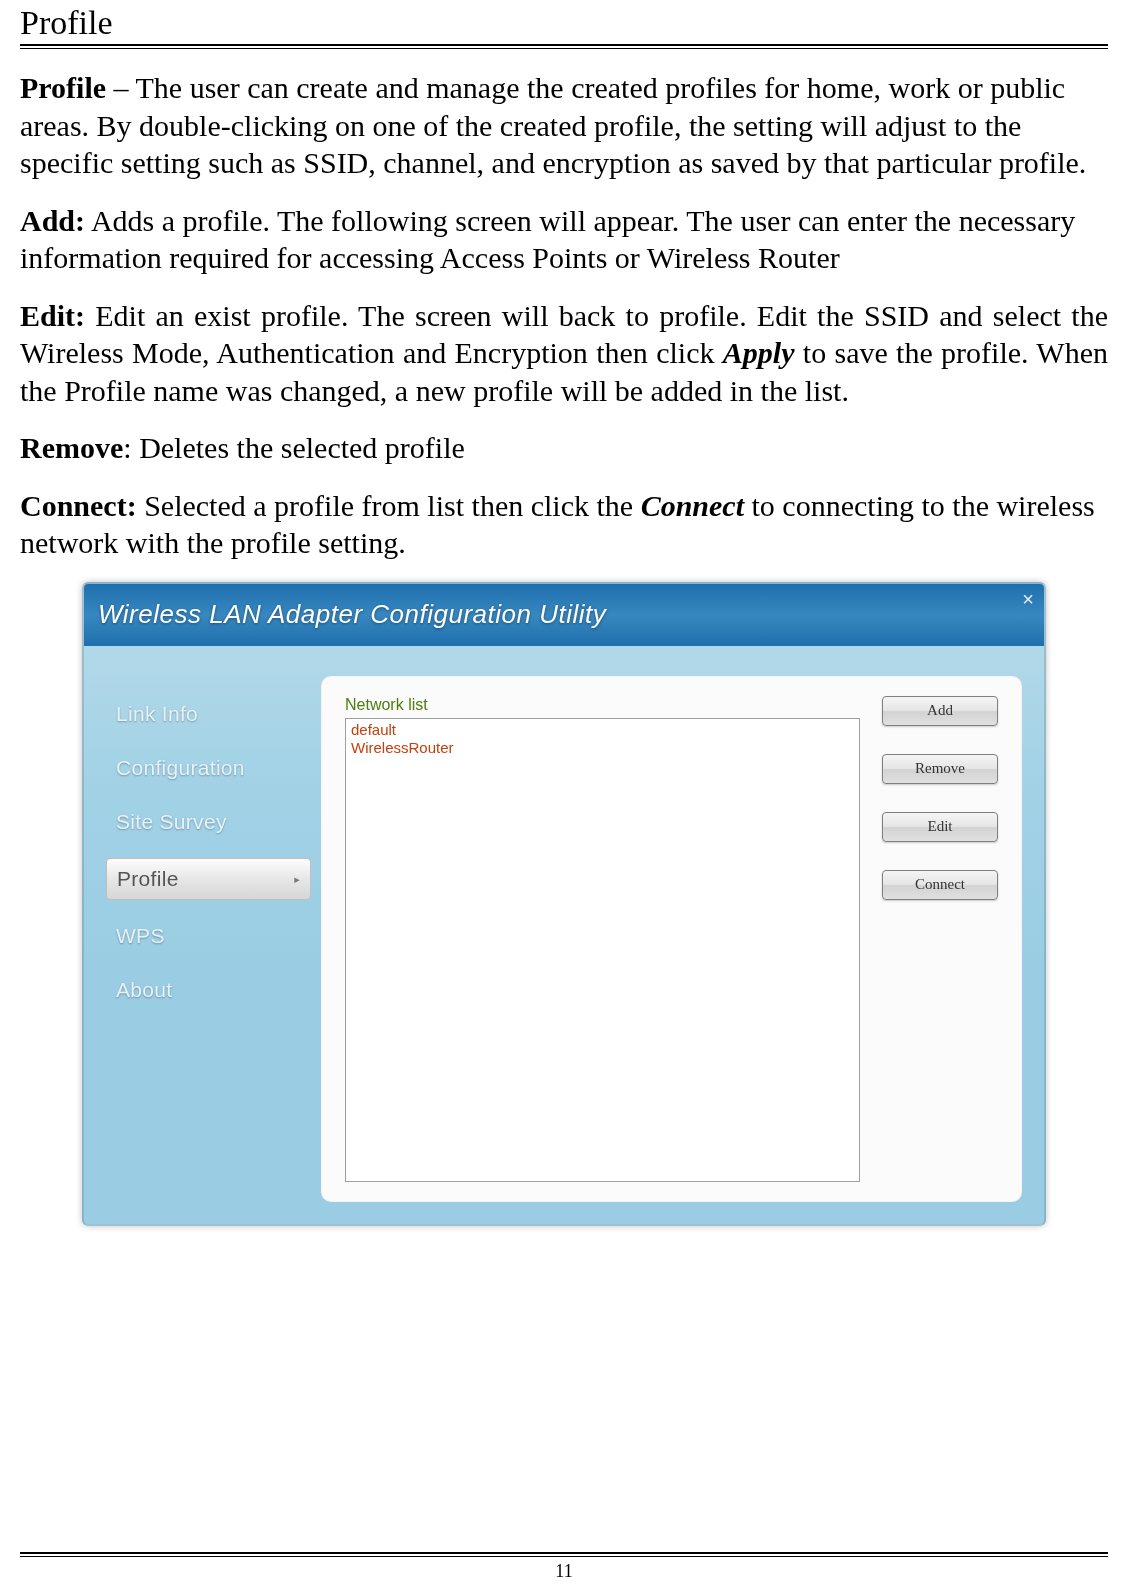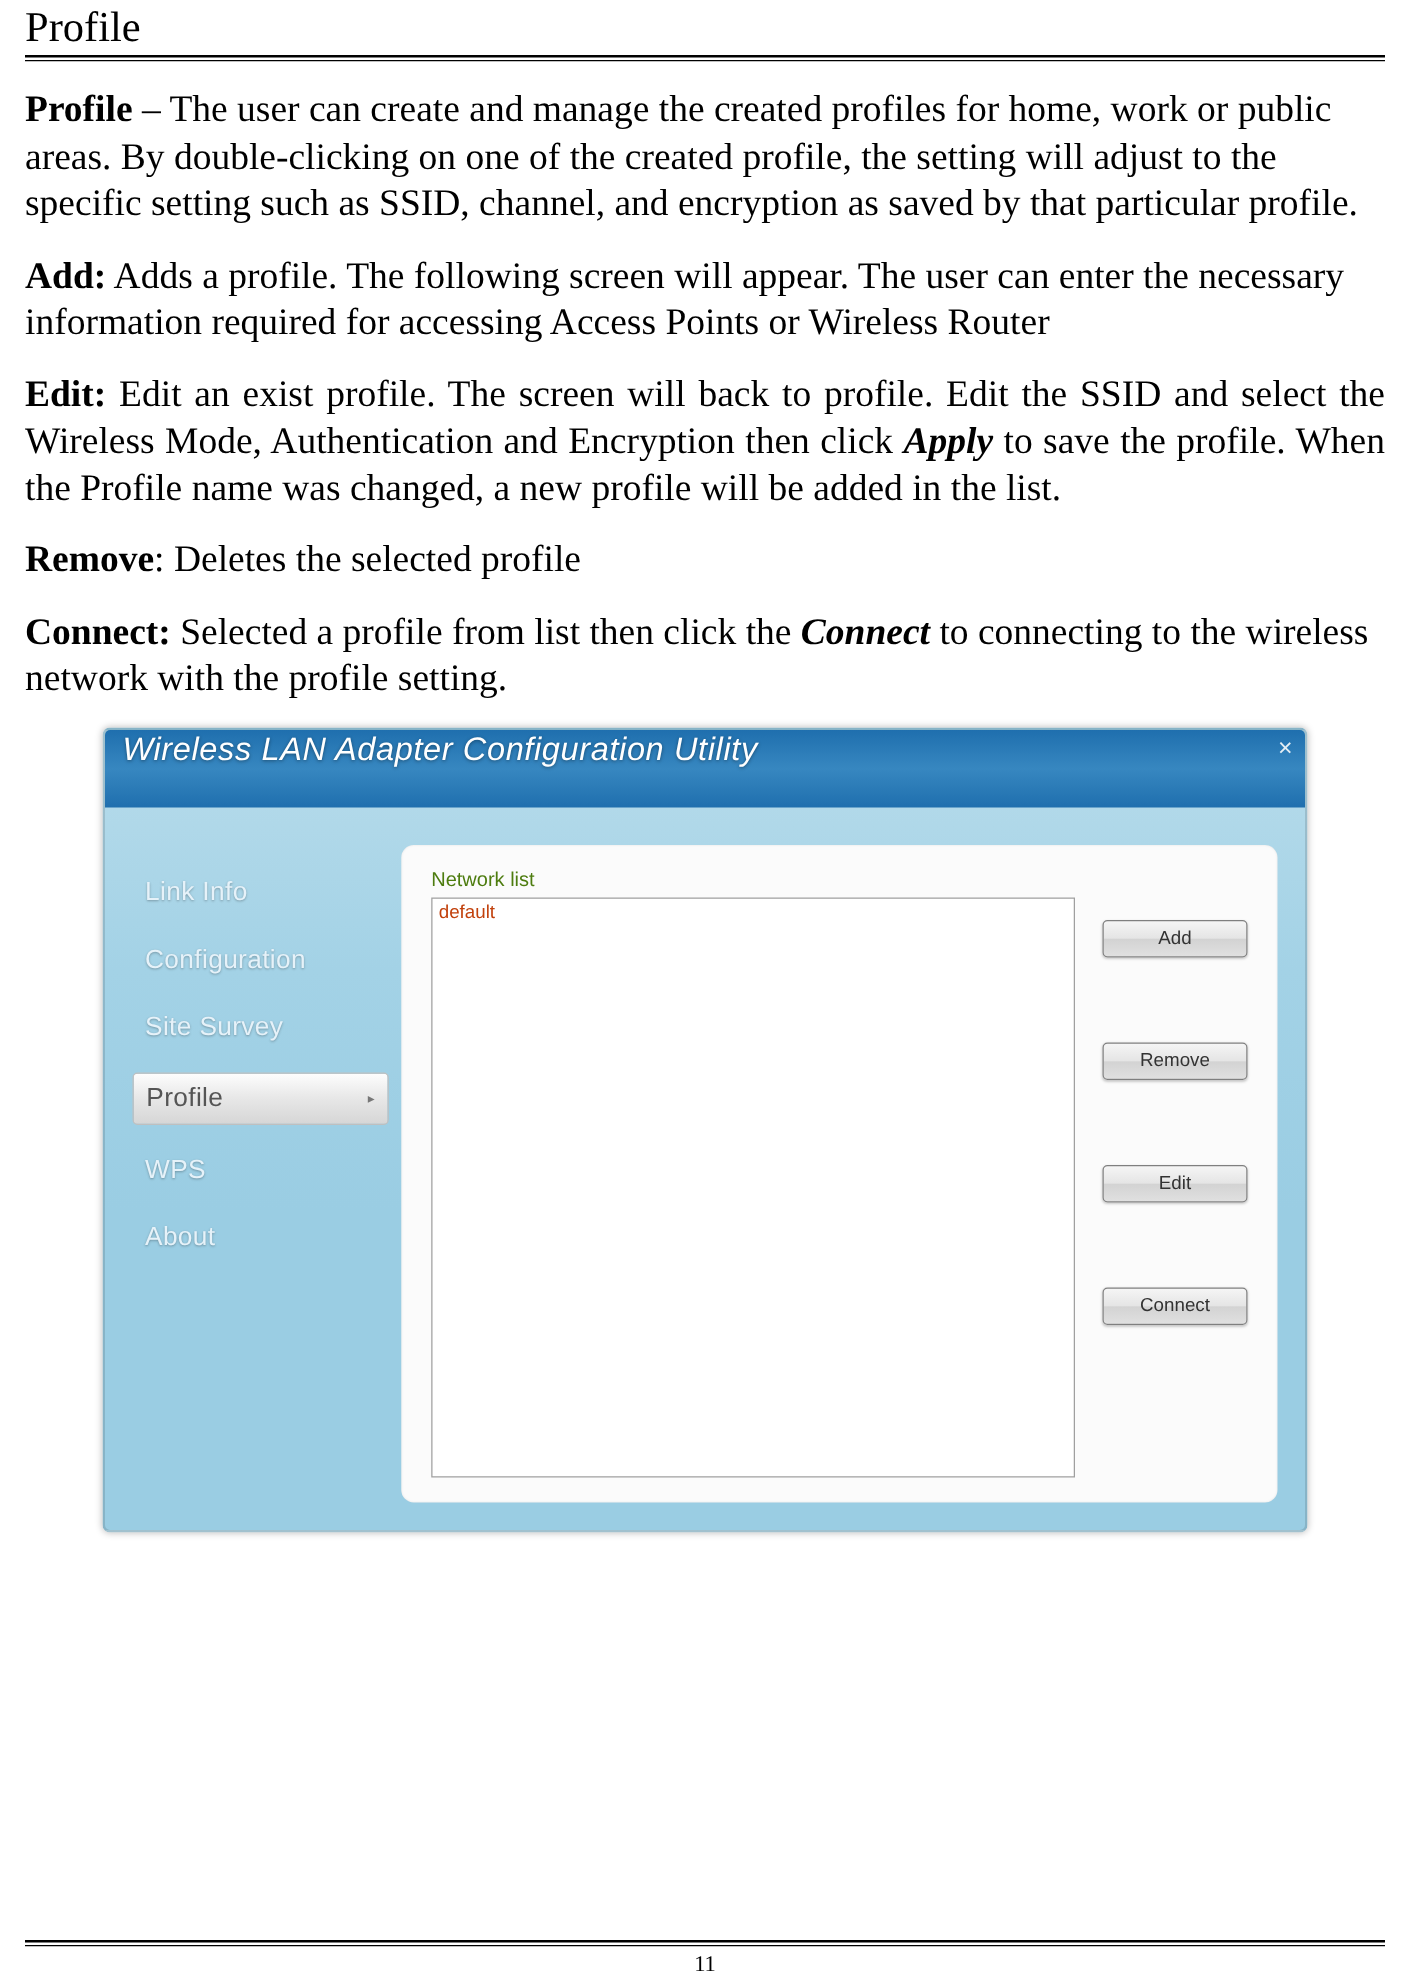--- a/index.html
+++ b/index.html
@@ -54,20 +54,21 @@
       box-shadow: 0 0 6px rgba(0,0,0,0.25);
       font-family: "Segoe UI", Tahoma, sans-serif;
       overflow: hidden;
       position: relative;
     }
     .titlebar {
       background: linear-gradient(to bottom, #1f6fae 0%, #3787c0 50%, #1f6fae 100%);
       color: #fff;
       height: 62px;
       display: flex;
+      align-items: center;
       padding: 0 14px;
       position: relative;
     }
     .titlebar .title-text {
       font-size: 26px;
       font-style: italic;
       font-weight: 500;
       text-shadow: 0 1px 3px rgba(0,0,0,0.4);
       letter-spacing: 0.5px;
     }
@@ -159,24 +160,23 @@
       gap: 28px;
       padding-top: 0;
     }
     .win-button {
       height: 30px;
       border: 1px solid #7f7f7f;
       border-radius: 4px;
       background: linear-gradient(to bottom, #f5f5f5 0%, #e5e5e5 48%, #d3d3d3 52%, #e0e0e0 100%);
       color: #333;
       font-size: 15px;
-      font-family: Liberation Sans, sans-serif;
+      font-family: Liberation Serif, serif;
       cursor: pointer;
       box-shadow: 0 1px 2px rgba(0,0,0,0.2);
-      margin-top: 40px;
     }
     .page-footer {
       position: absolute;
       bottom: 4px;
       left: 20px;
       right: 20px;
       text-align: center;
     }
     .foot-rule {
       border-top: 2px solid #000;
@@ -231,20 +231,21 @@
             <span class="arrow">▸</span>
           </div>
           <div class="sidebar-item">WPS</div>
           <div class="sidebar-item">About</div>
         </div>
         <div class="main-panel">
           <div class="list-col">
             <div class="list-label">Network list</div>
             <div class="network-list">
               <div class="list-row">default</div>
+              <div class="list-row">WirelessRouter</div>
             </div>
           </div>
           <div class="buttons-col">
             <button class="win-button">Add</button>
             <button class="win-button">Remove</button>
             <button class="win-button">Edit</button>
             <button class="win-button">Connect</button>
           </div>
         </div>
       </div>

